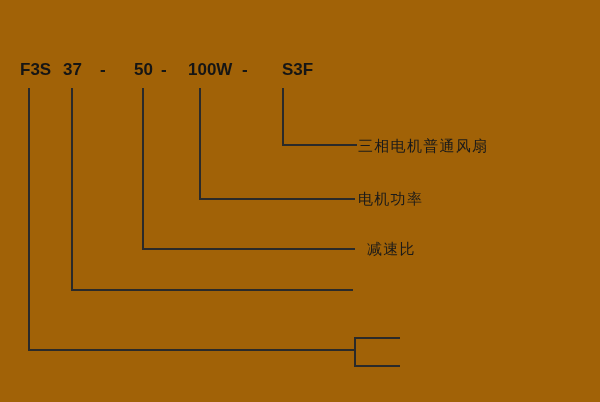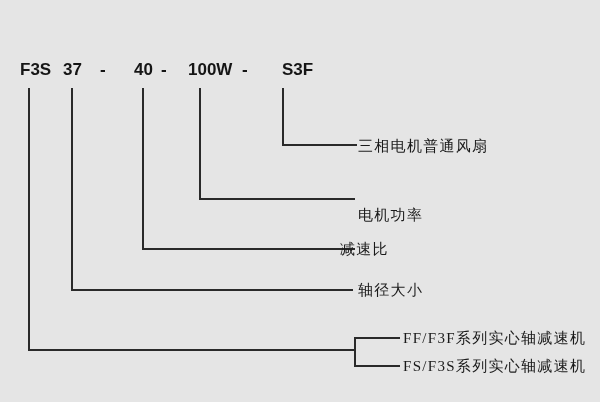--- a/index.html
+++ b/index.html
@@ -4,21 +4,21 @@
 <style>
   html, body {
     margin: 0;
     padding: 0;
     background: #ffffff;
   }
   .diagram {
     position: relative;
     width: 600px;
     height: 402px;
-    background: #e5e5e5;
+    background: #a16207;
     overflow: hidden;
     font-family: "Liberation Sans", sans-serif;
   }
   .tok {
     position: absolute;
     top: 61px;
     font-family: "Liberation Sans", "DejaVu Sans", sans-serif;
     font-size: 17px;
     font-weight: 700;
     color: #151515;
@@ -47,21 +47,21 @@
   }
 </style>
 </head>
 <body>
 
 <div class="diagram">
 
   <span class="tok" style="left:20px">F3S</span>
   <span class="tok" style="left:63px">37</span>
   <span class="tok" style="left:100px">-</span>
-  <span class="tok" style="left:134px">40</span>
+  <span class="tok" style="left:134px">50</span>
   <span class="tok" style="left:161px">-</span>
   <span class="tok" style="left:188px">100W</span>
   <span class="tok" style="left:242px">-</span>
   <span class="tok" style="left:282px">S3F</span>
 
   <div class="vline" style="left:28px;  top:88px; height:263px"></div>
   <div class="vline" style="left:71px;  top:88px; height:203px"></div>
   <div class="vline" style="left:142px; top:88px; height:162px"></div>
   <div class="vline" style="left:199px; top:88px; height:112px"></div>
   <div class="vline" style="left:282px; top:88px; height:58px"></div>
@@ -70,19 +70,16 @@
   <div class="hline" style="left:199px; top:198px; width:156px"></div>
   <div class="hline" style="left:142px; top:248px; width:213px"></div>
   <div class="hline" style="left:71px;  top:289px; width:282px"></div>
   <div class="hline" style="left:28px;  top:349px; width:327px"></div>
 
   <div class="vline" style="left:354px; top:337px; height:30px"></div>
   <div class="hline" style="left:354px; top:337px; width:46px"></div>
   <div class="hline" style="left:354px; top:365px; width:46px"></div>
 
   <span class="lbl" style="left:358px; top:137px">三相电机普通风扇</span>
-  <span class="lbl" style="left:358px; top:206px">电机功率</span>
-  <span class="lbl" style="left:340px; top:240px">减速比</span>
-  <span class="lbl" style="left:358px; top:281px">轴径大小</span>
-  <span class="lbl" style="left:403px; top:329px">FF/F3F系列实心轴减速机</span>
-  <span class="lbl" style="left:403px; top:357px">FS/F3S系列实心轴减速机</span>
+  <span class="lbl" style="left:358px; top:190px">电机功率</span>
+  <span class="lbl" style="left:367px; top:240px">减速比</span>
 
 </div>
 
 </body></html>

